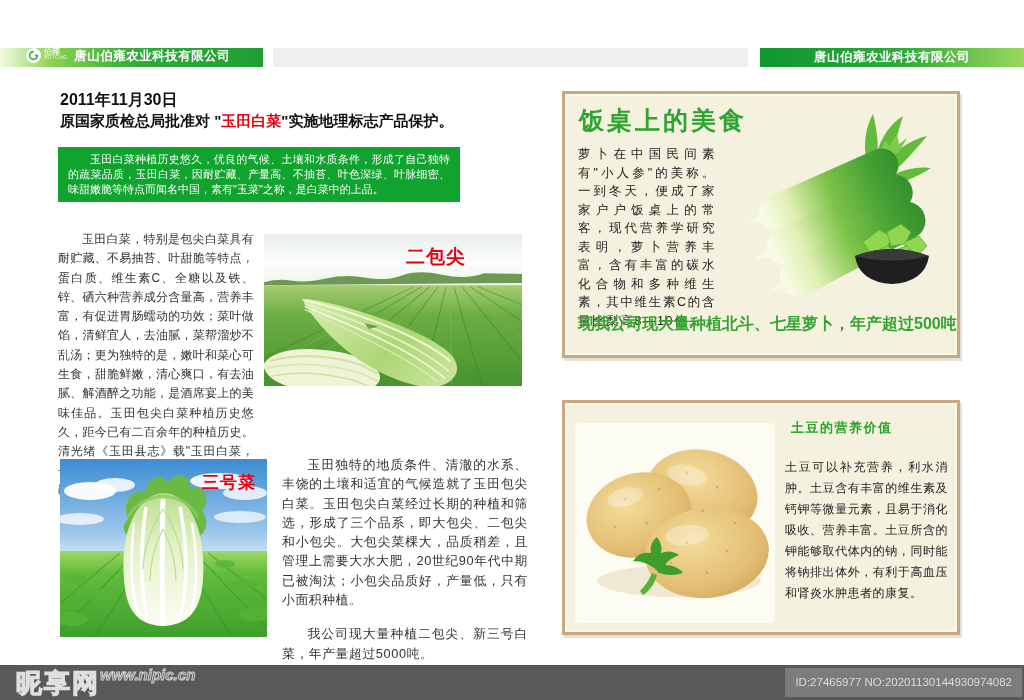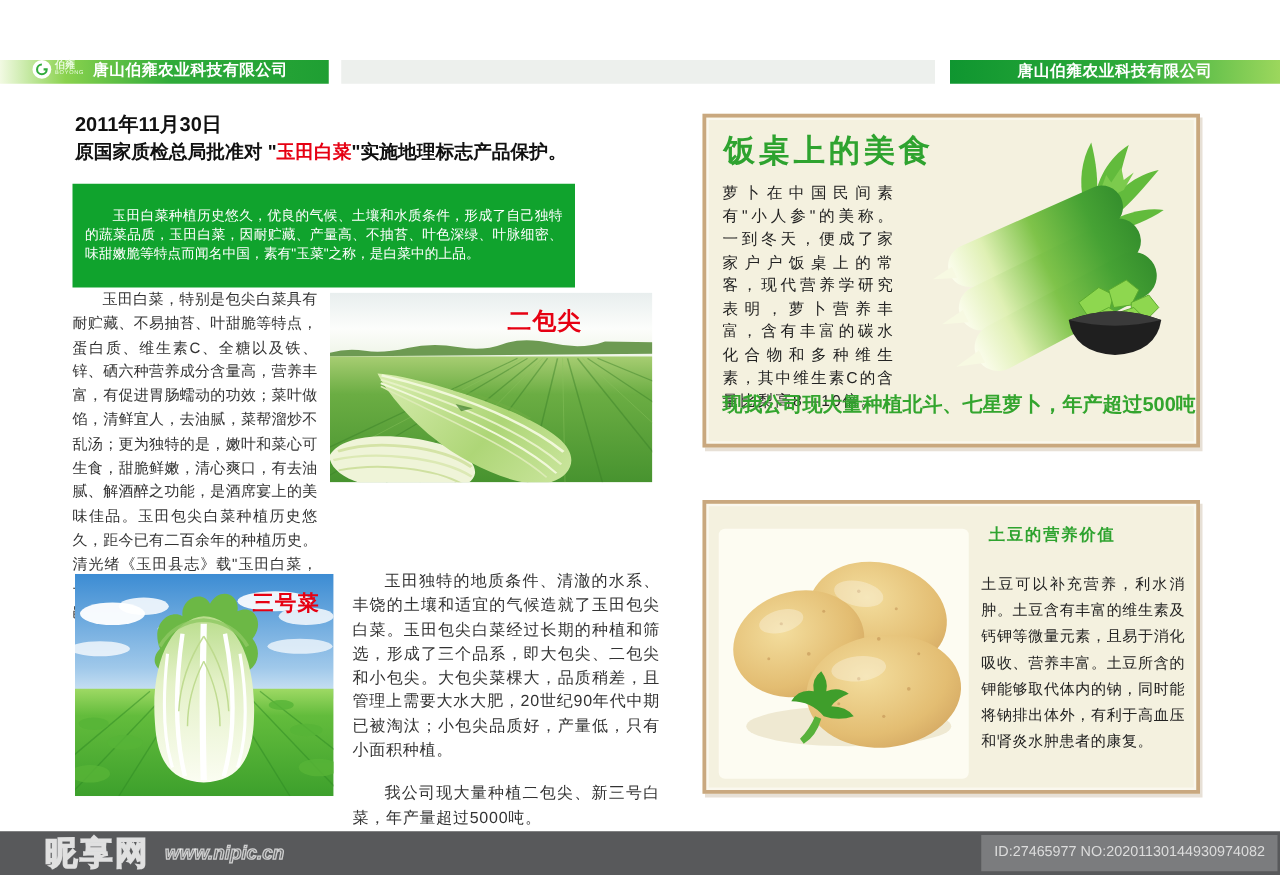--- a/index.html
+++ b/index.html
@@ -20,21 +20,21 @@
   .logo-circle svg{width:11px;height:11px}
   .logo-text{display:flex;flex-direction:column;line-height:1;margin-right:7px;color:#eafbe0}
   .logo-cn{font-size:8px;font-weight:bold}
   .logo-en{font-size:4.5px;letter-spacing:.6px}
 
   
   .date{position:absolute;left:60px;top:90px;font-size:16px;font-weight:bold;color:#111}
   .headline{position:absolute;left:60px;top:112px;font-size:15px;font-weight:bold;color:#111;white-space:nowrap}
   .headline .hl{color:#e60012}
   .intro-box{position:absolute;left:58px;top:147px;width:402px;background:#10a32d;color:#fff;
-    font-size:11px;line-height:15px;padding:19px 10px;text-indent:2em;text-align:justify}
+    font-size:11px;line-height:15px;padding:5px 10px;text-indent:2em;text-align:justify}
   .para{color:#333;text-align:justify;text-indent:2em}
   .para1{position:absolute;left:58px;top:230px;width:196px;font-size:12px;line-height:19.3px;letter-spacing:.2px}
   .photo{position:absolute;overflow:hidden}
   .photo svg{display:block;width:100%;height:100%}
   .photo1{left:264px;top:234px;width:258px;height:152px}
   .photo2{left:60px;top:459px;width:207px;height:178px}
   .photo-label{position:absolute;left:142px;color:#e60012;font-weight:bold;letter-spacing:1px;white-space:nowrap}
   .photo1 .photo-label{top:10px;font-size:19px}
   .photo2 .photo-label{top:12px;font-size:17px}
   .col2{position:absolute;left:282px;top:455px;width:246px}
@@ -54,22 +54,22 @@
   .box2-body{left:220px;top:54px;width:163px;font-size:12px;line-height:21px;letter-spacing:.5px}
   .box1-footer{position:absolute;left:13px;top:220px;width:375px;color:#33a52e;
     font-size:16px;font-weight:bold;white-space:nowrap}
   .art{position:absolute}
   .art svg{display:block;width:100%;height:100%;overflow:visible}
   .radish-art{left:172px;top:10px;width:205px;height:220px}
   .potato-art{left:2px;top:20px;width:212px;height:205px}
 
   
   .bottom-bar{position:absolute;left:0;top:665px;width:1024px;height:35px;background:#58595b}
-  .watermark{position:absolute;left:36px;top:50%;transform:translateY(-50%);
-    display:flex;align-items:center;gap:12px}
+  .watermark{position:absolute;left:16px;top:50%;transform:translateY(-50%);
+    display:flex;align-items:flex-start;}
   .wm-logo{font-size:26px;font-weight:bold;letter-spacing:2px;color:rgba(255,255,255,.08);
     -webkit-text-stroke:1.2px rgba(255,255,255,.8)}
   .wm-url{font-size:15px;font-weight:bold;font-style:italic;color:rgba(255,255,255,.08);
     -webkit-text-stroke:1px rgba(255,255,255,.7)}
   .id-box{position:absolute;right:2px;top:3px;height:29px;line-height:29px;padding:0 10px;
     background:#7b7c7e;color:#dcdcdc;font-size:11.5px;white-space:nowrap}
 </style>
 </head>
 <body>
 

